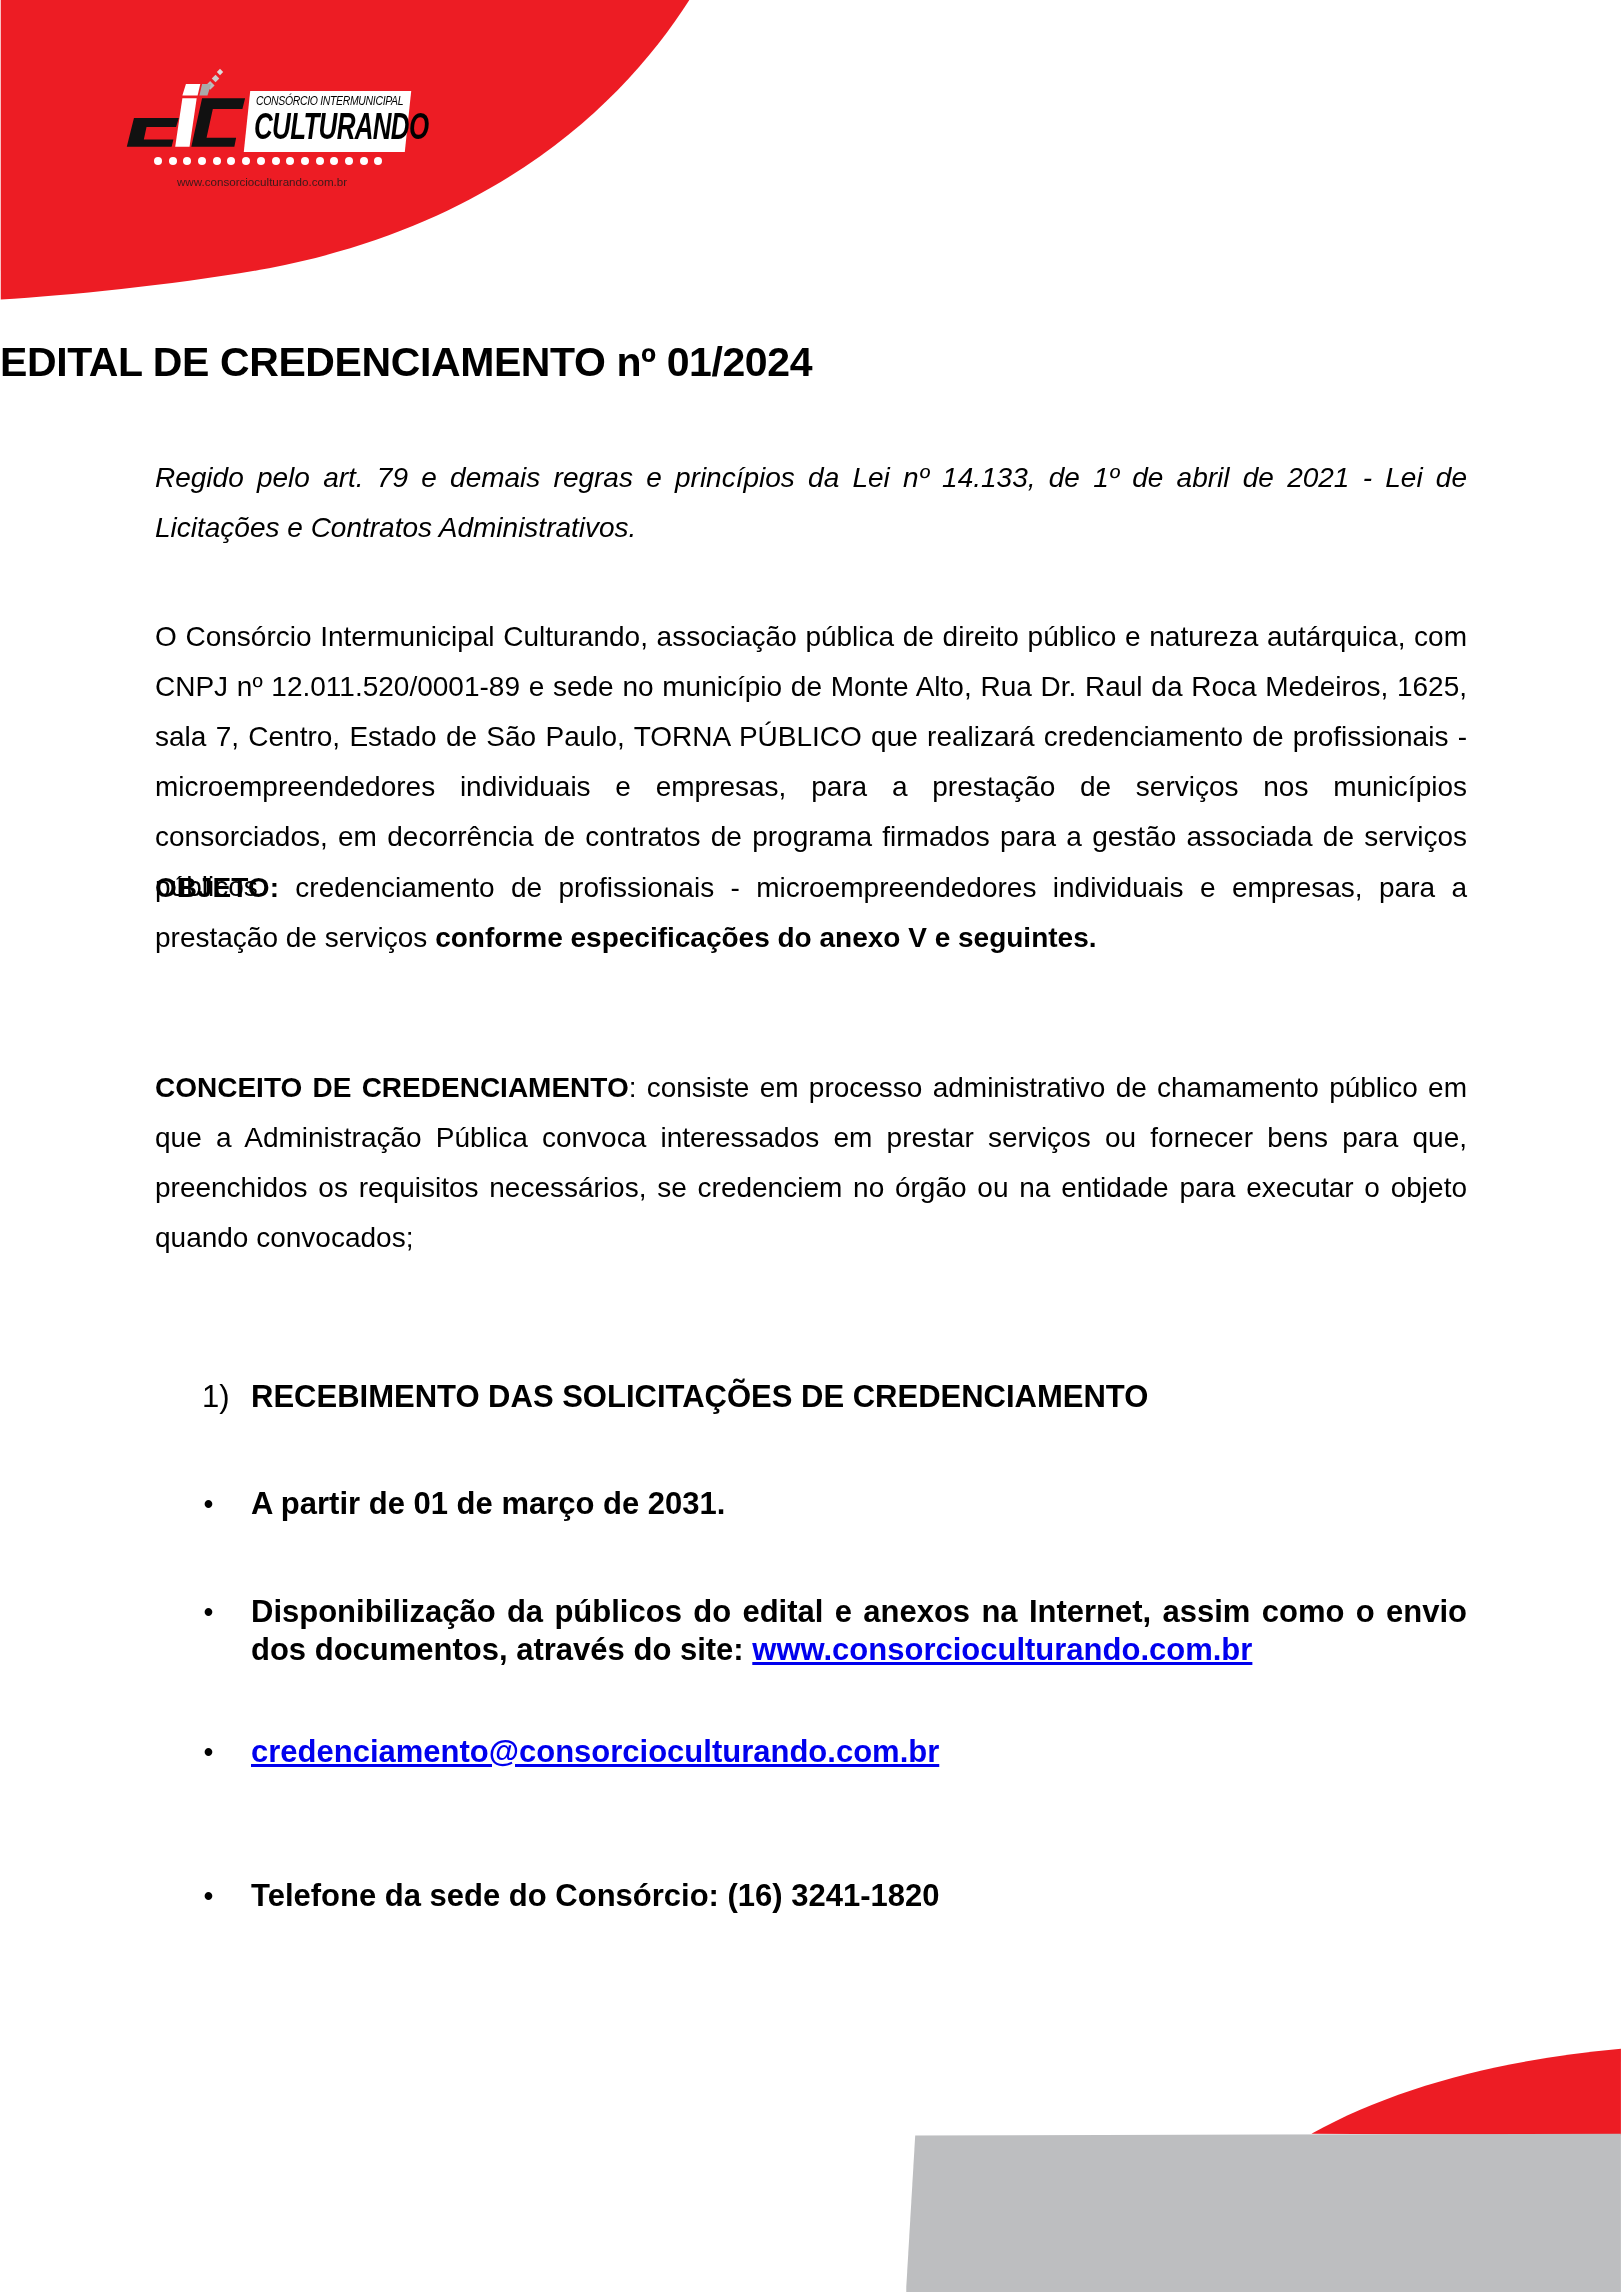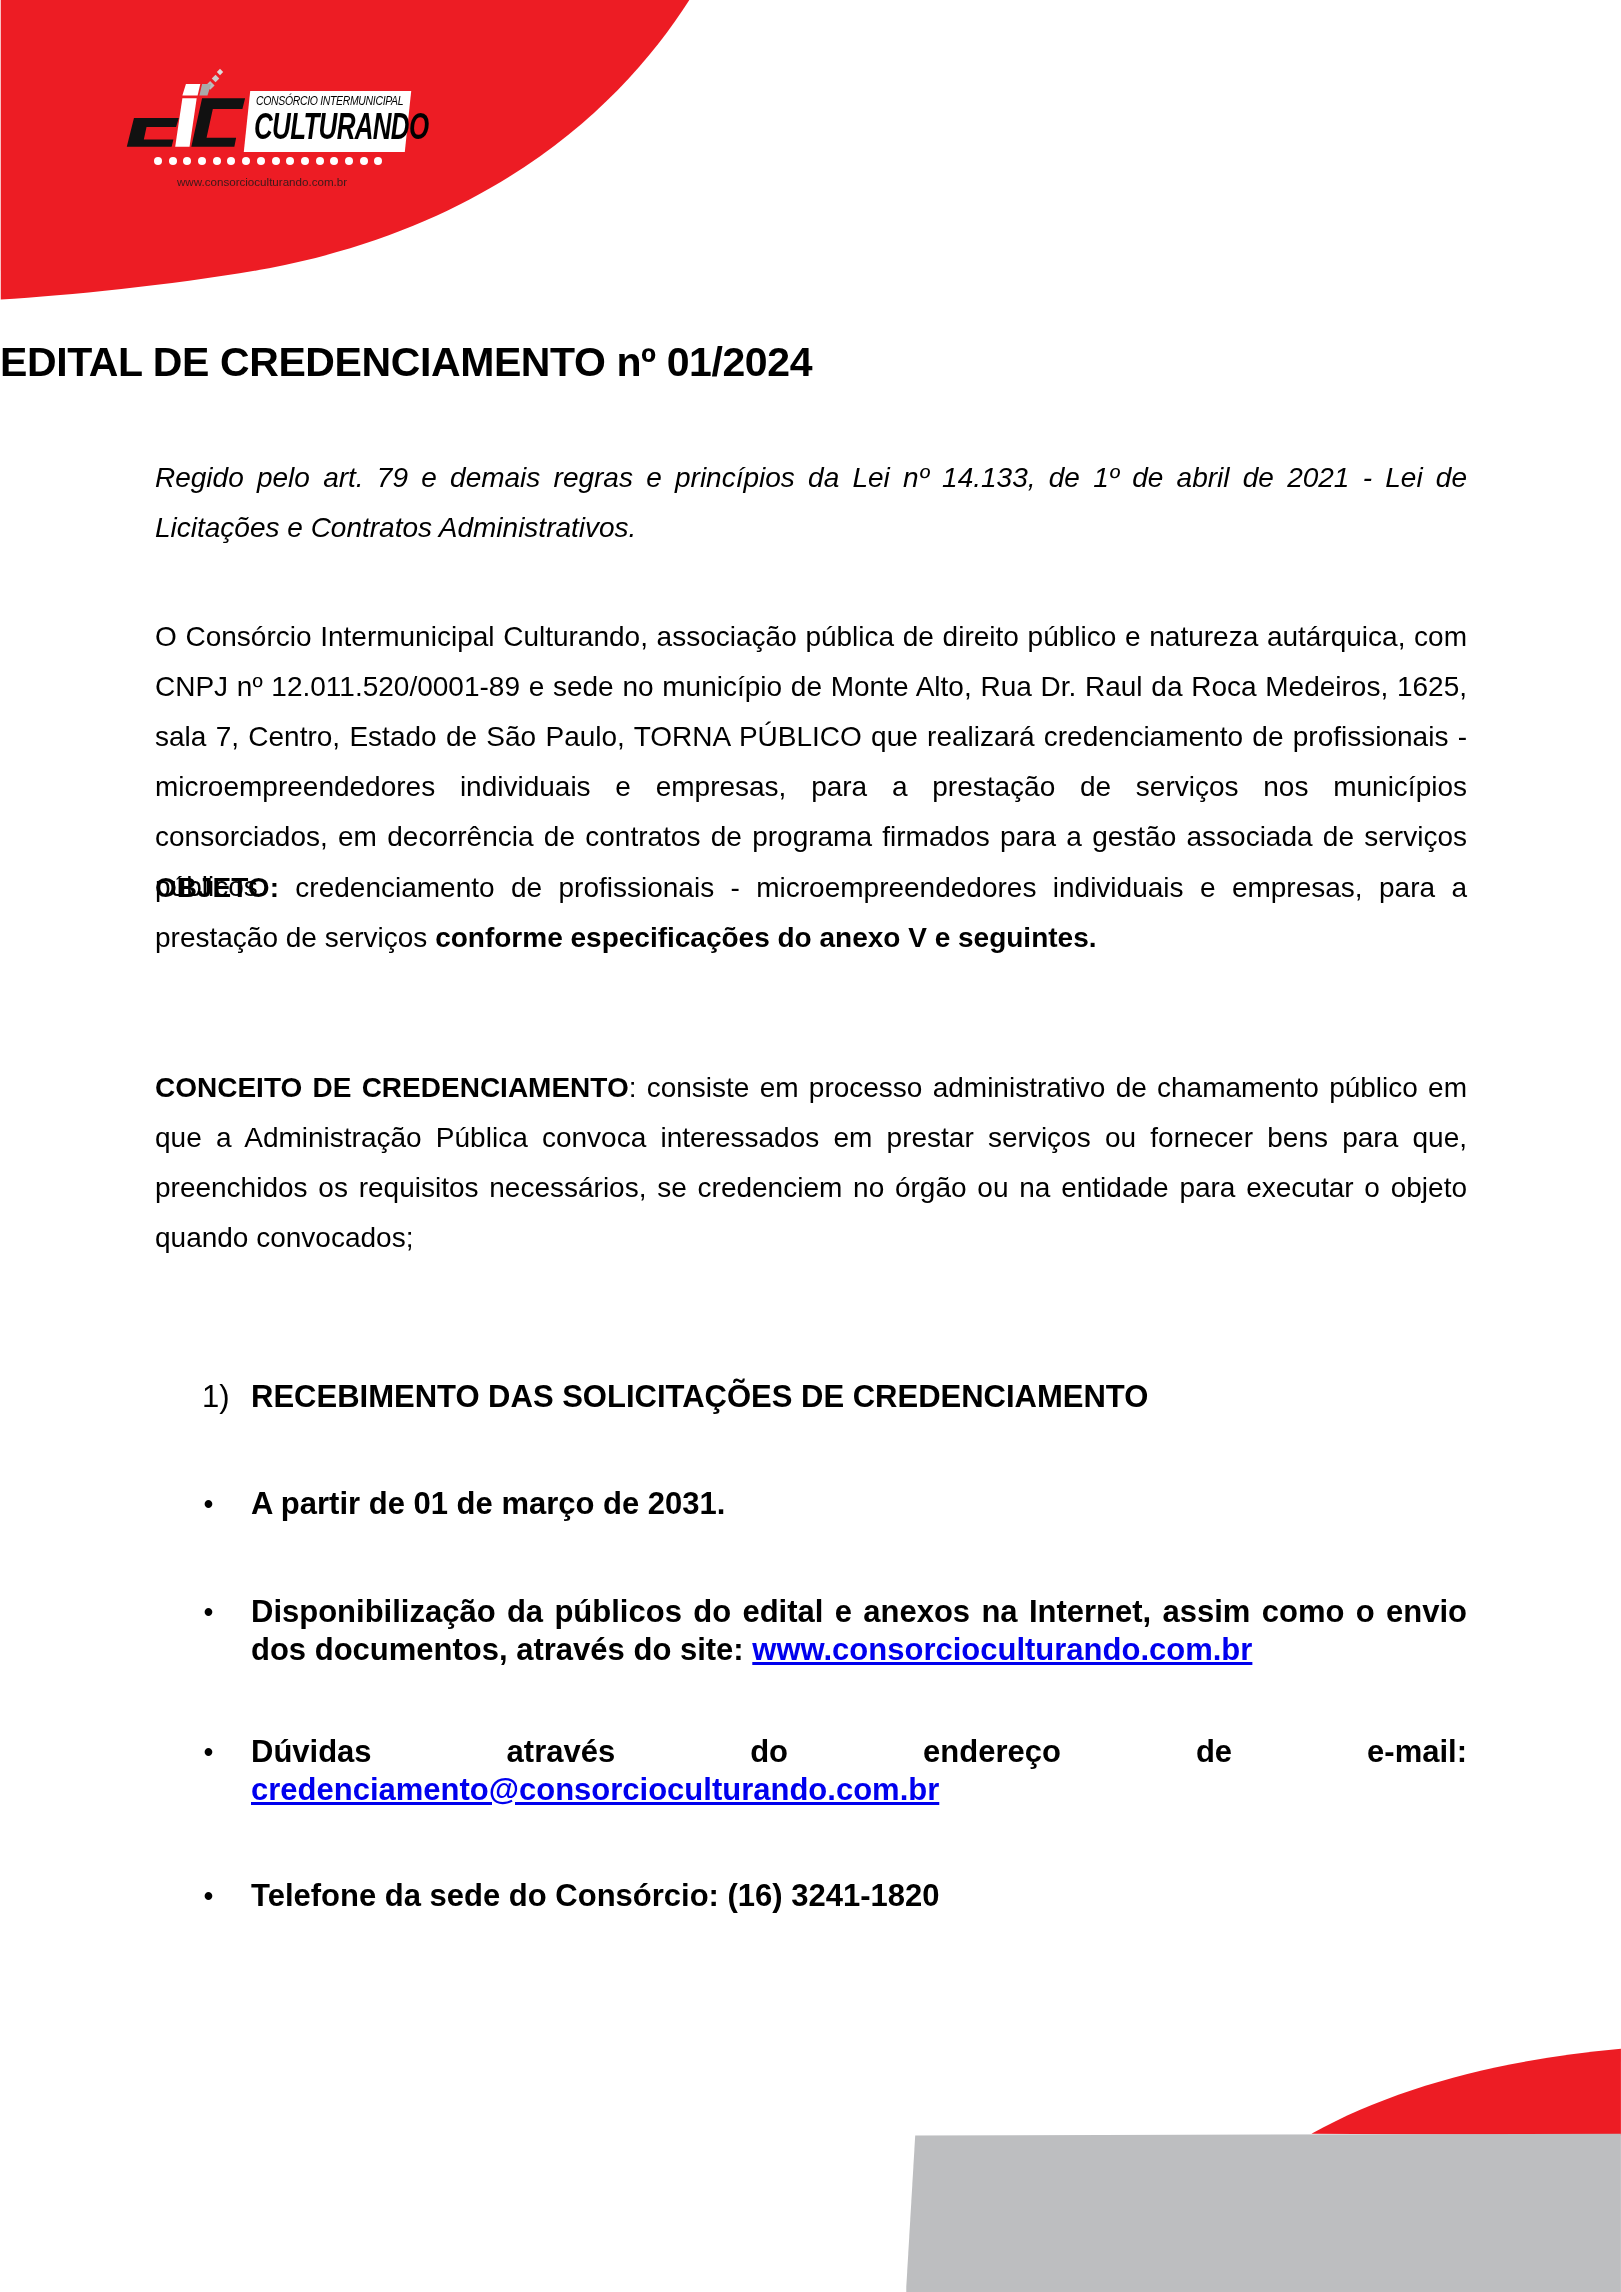--- a/index.html
+++ b/index.html
@@ -135,21 +135,21 @@
     <span class="txt">A partir de 01 de março de 2031.</span>
   </div>
 
   <div class="bullet b2">
     <span class="dot">•</span>
     <span class="txt"><span>Disponibilização da públicos do edital e anexos na Internet, assim como o envio dos documentos, através do site: </span><a class="link">www.consorcioculturando.com.br</a></span>
   </div>
 
   <div class="bullet b3">
     <span class="dot">•</span>
-    <span class="txt"><span class="txt justify-last" style="margin-left:0;">Dúvidas através do endereço de e-mail:</span><a class="link">credenciamento@consorcioculturando.com.br</a></span>
+    <span class="txt"><a class="link">credenciamento@consorcioculturando.com.br</a></span>
   </div>
 
   <div class="bullet b4">
     <span class="dot">•</span>
     <span class="txt">Telefone da sede do Consórcio: (16) 3241-1820</span>
   </div>
 
   <svg class="footer-shapes" viewBox="0 0 1811 360">
     <path d="M1465 183 C 1560 130, 1680 100, 1811 88 L1811 185 Z" fill="#ed1c24"></path>
     <path d="M1022 185 L1811 183 L1811 360 L1012 360 L1012 355 Z" fill="#bdbec0"></path>

